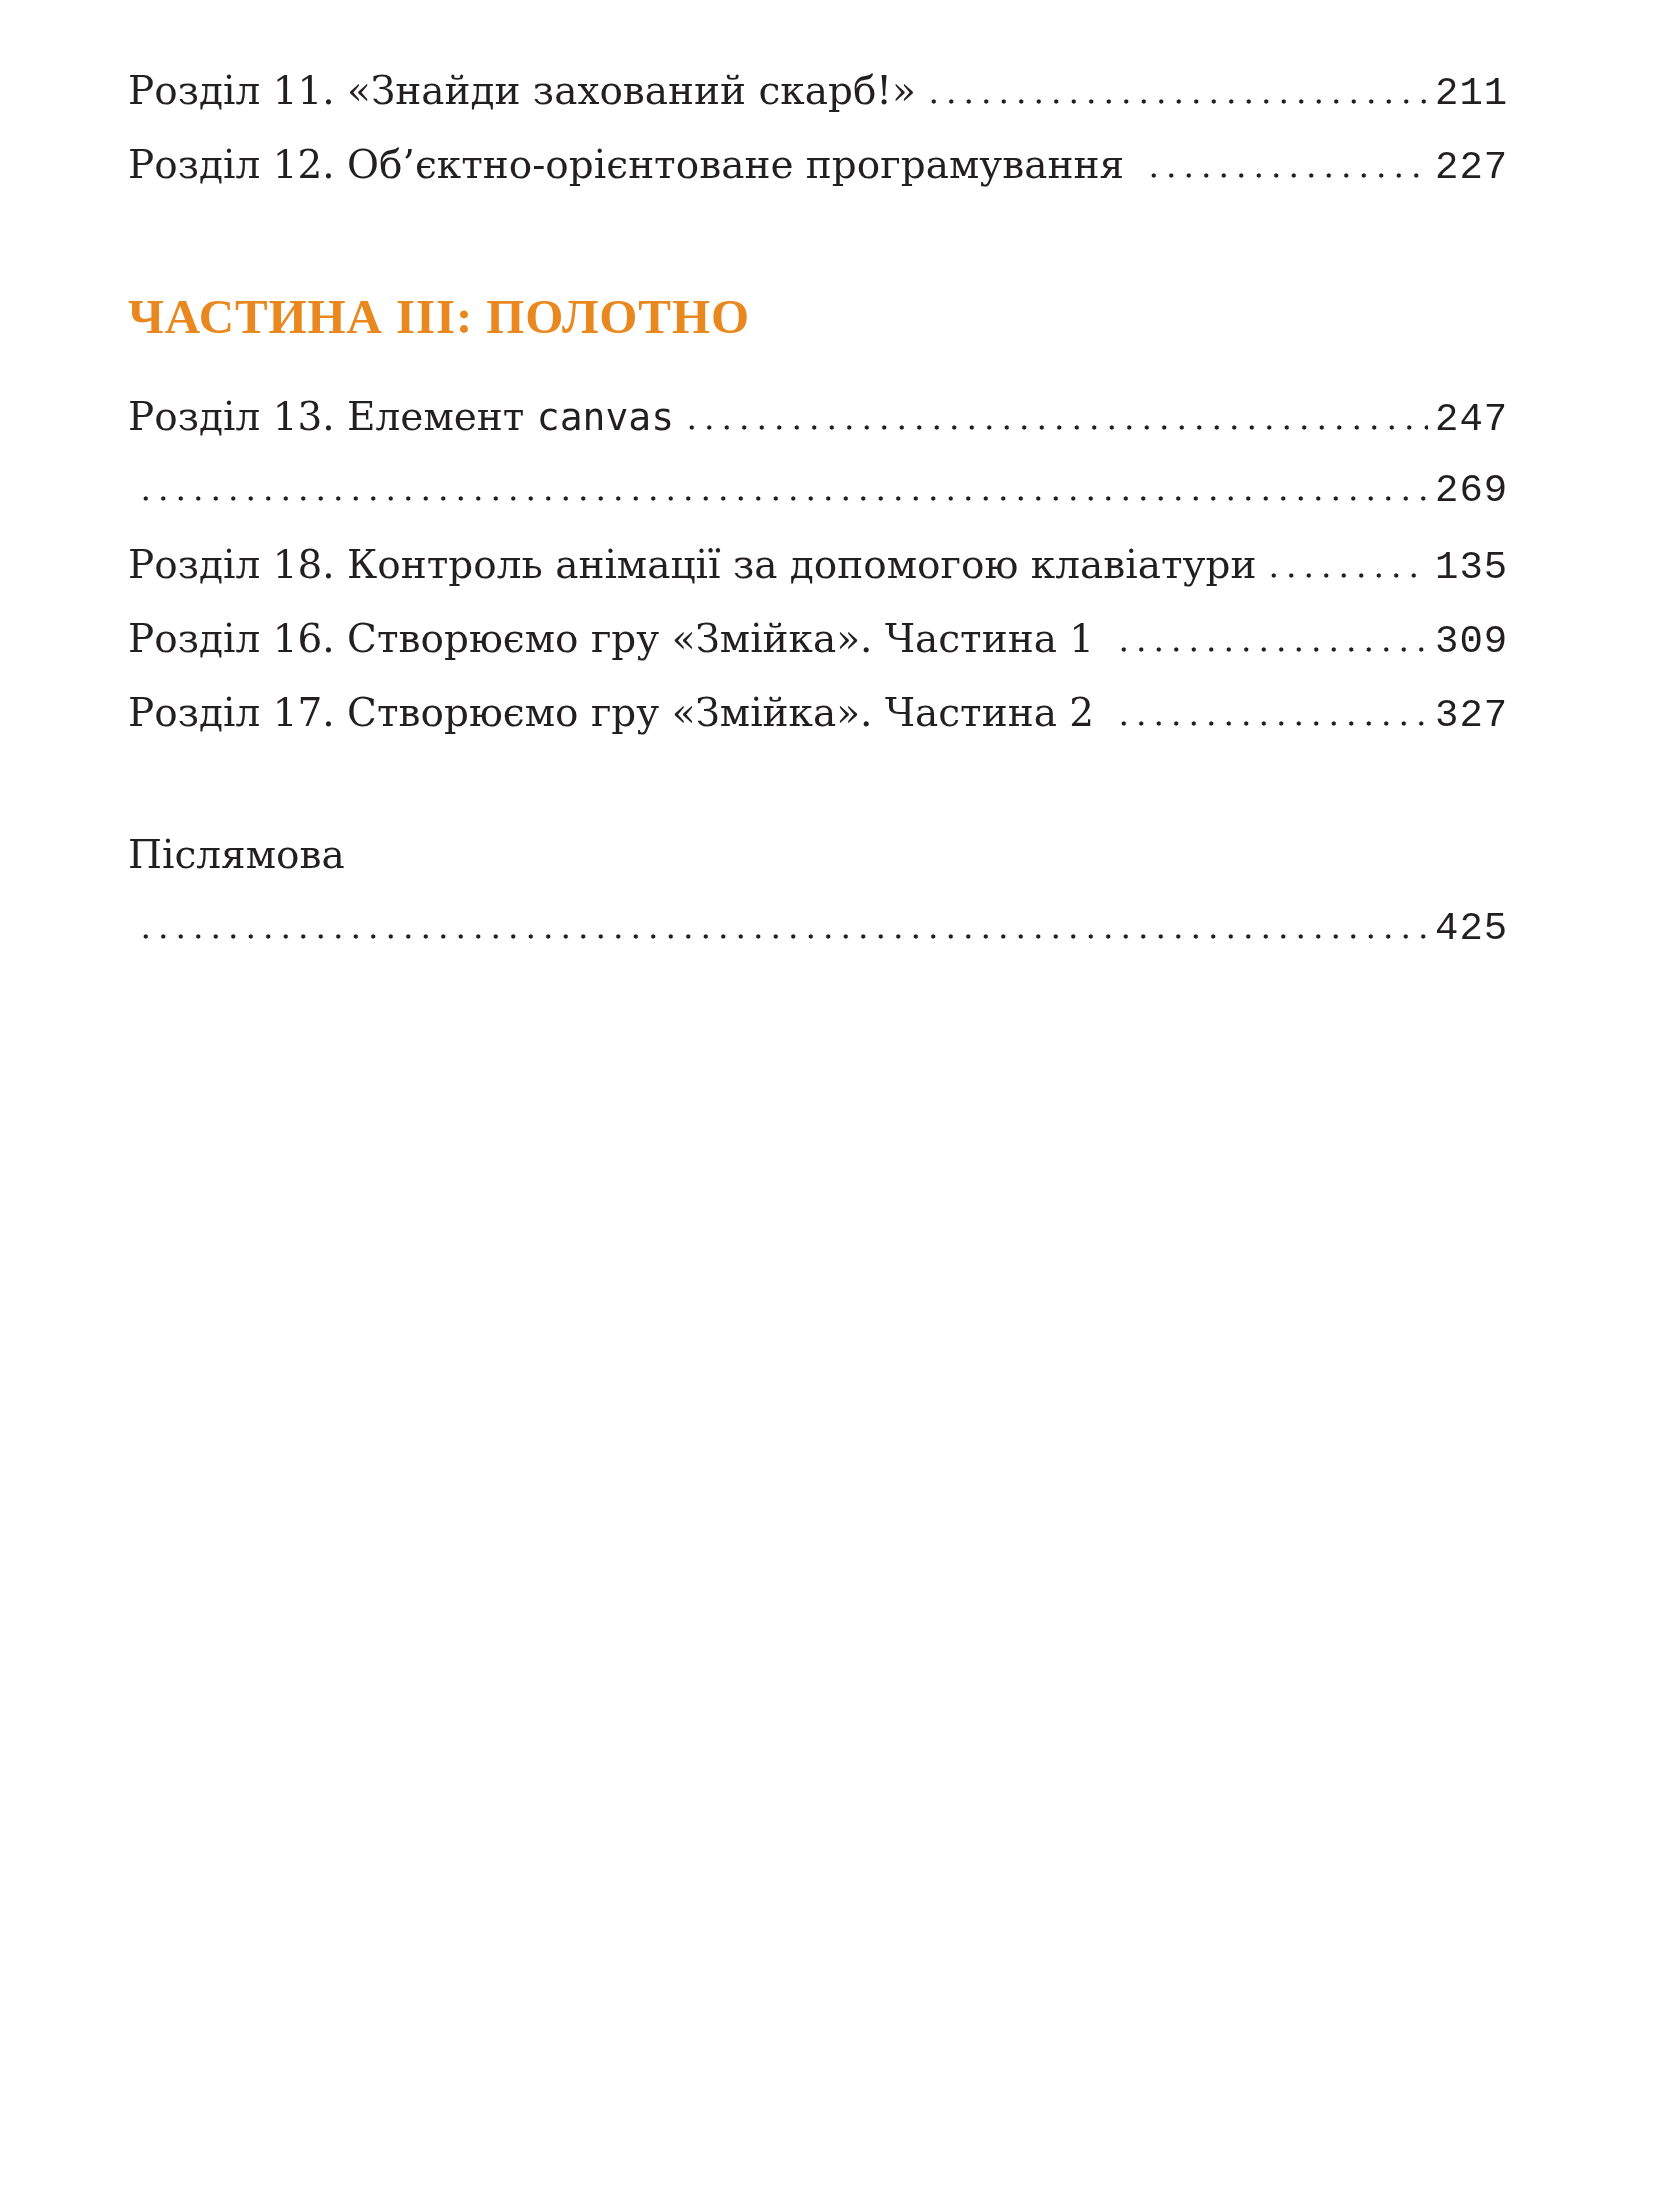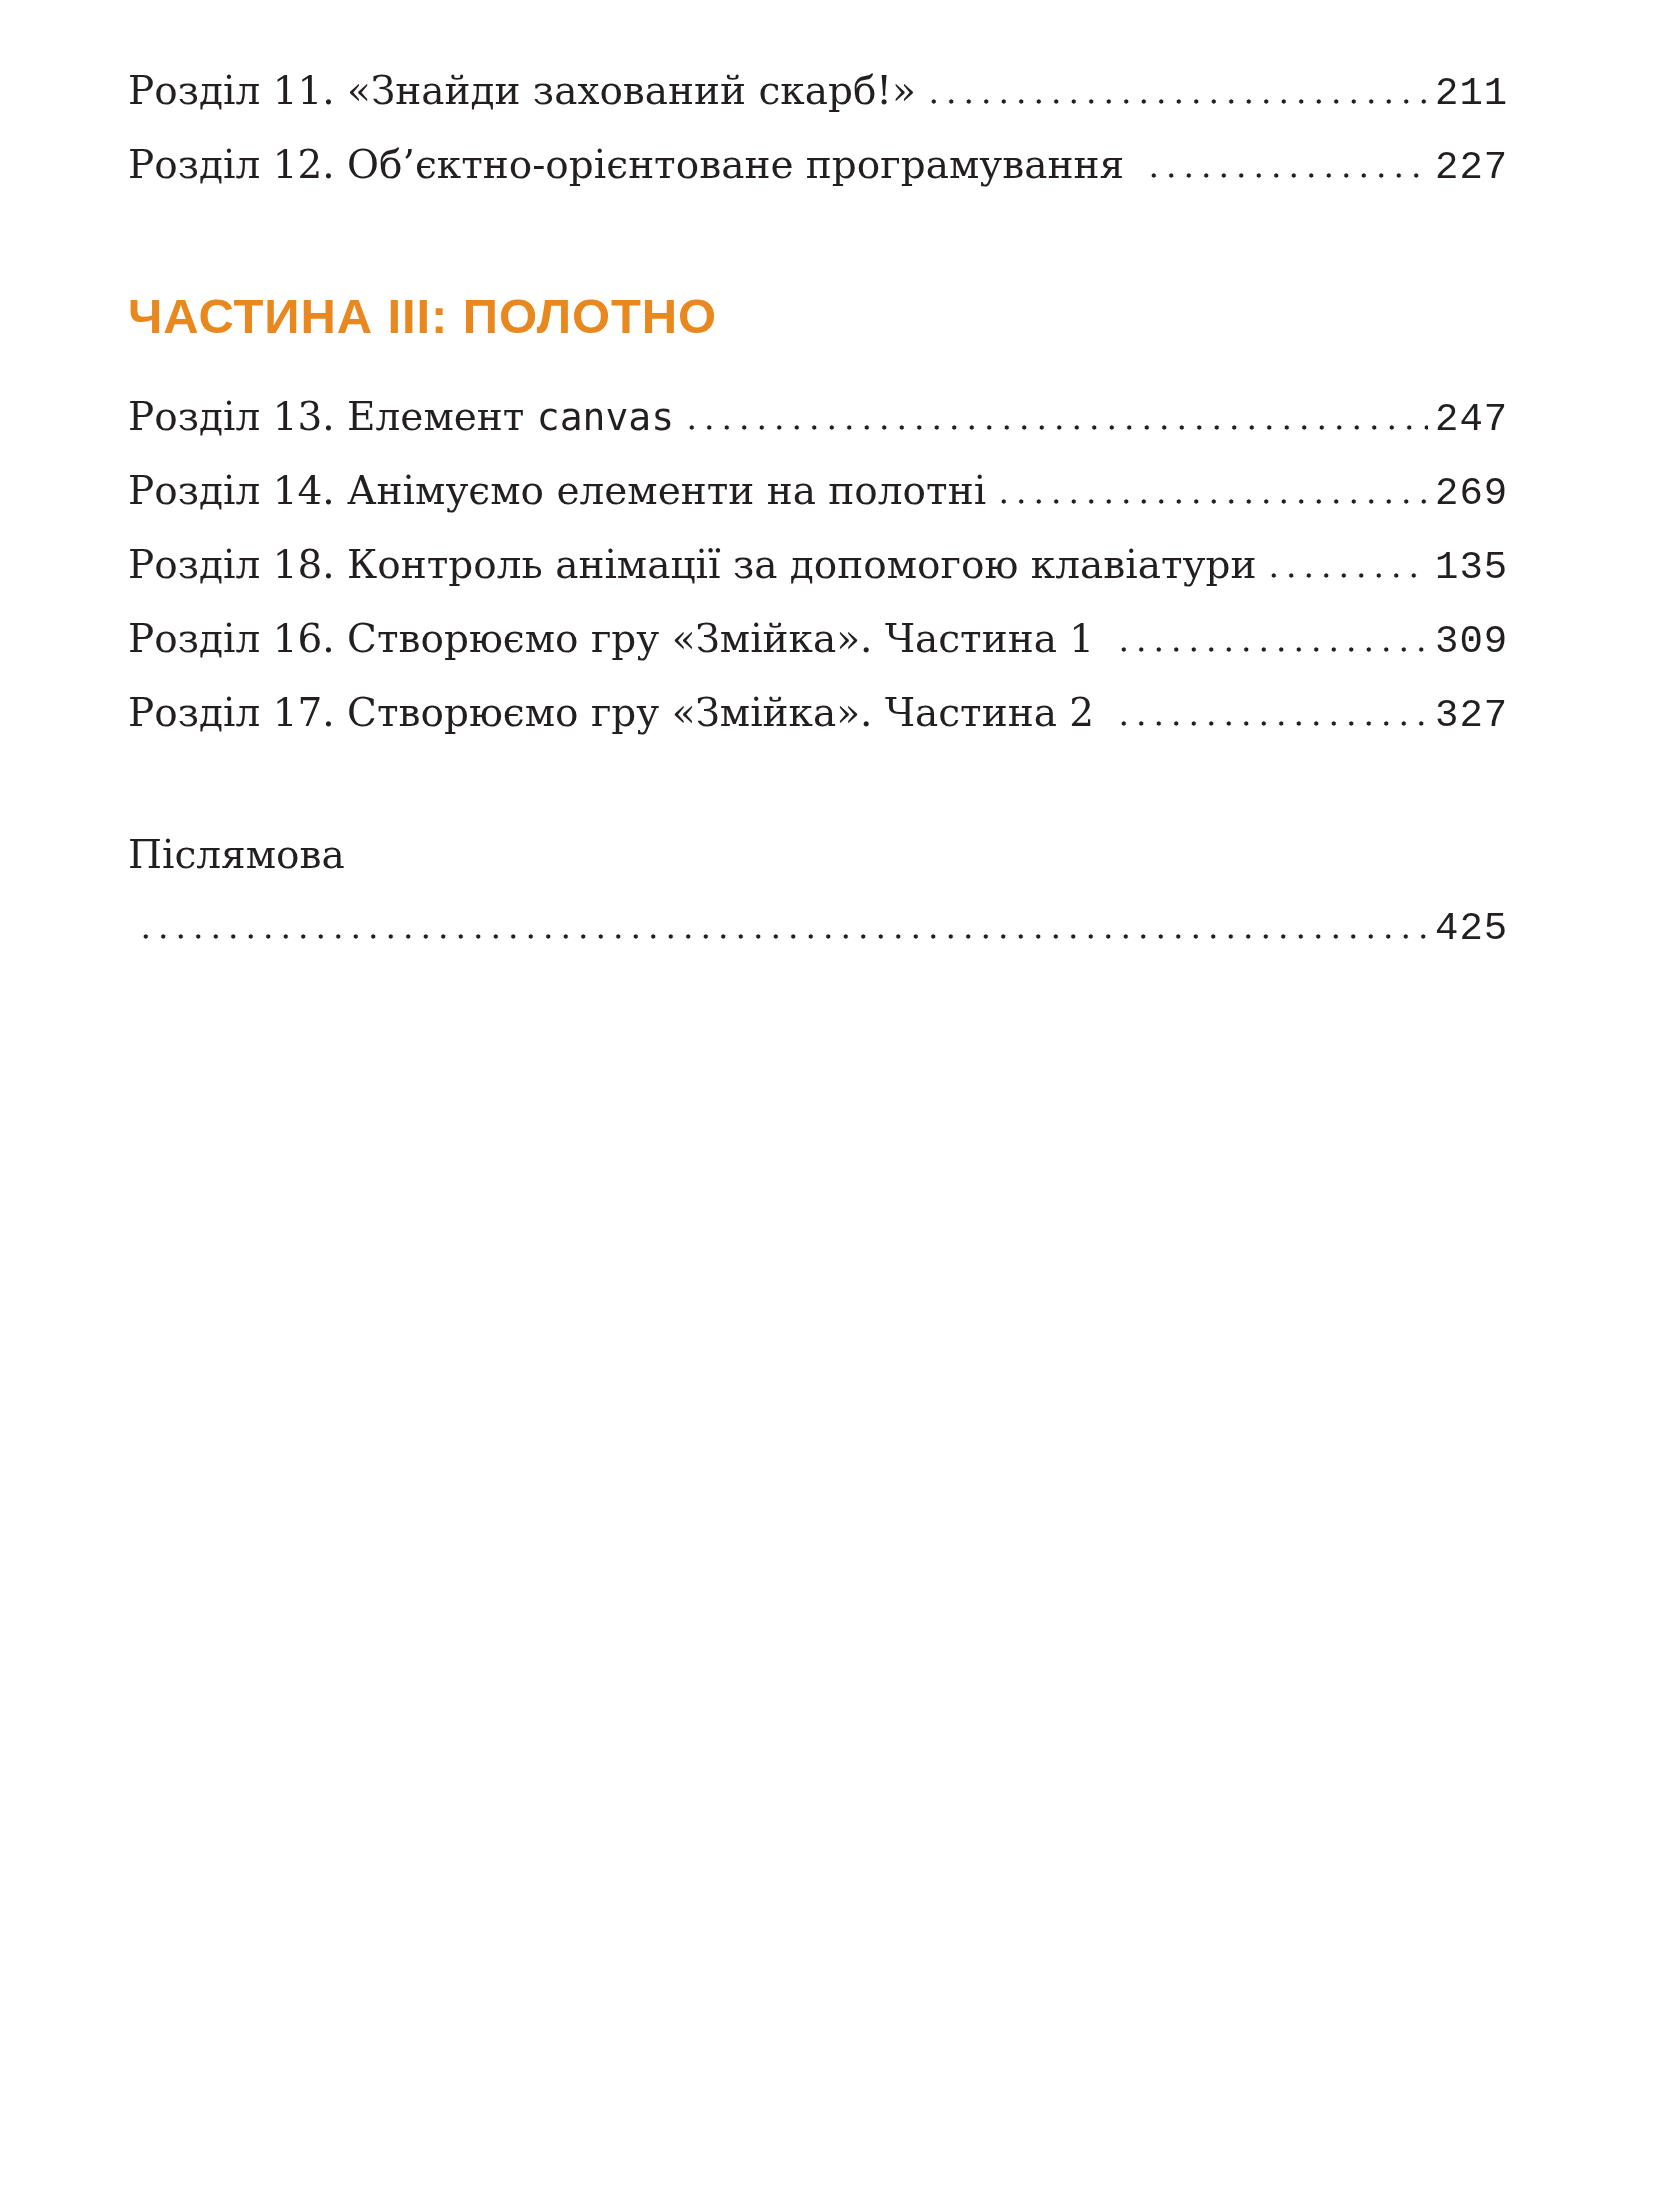--- a/index.html
+++ b/index.html
@@ -43,21 +43,21 @@
     background-repeat:repeat-x;
     background-position:0 100%;
   }
   .pagenum{
     font-family:Liberation Mono, monospace;
     font-size:39px;
     letter-spacing:0.9px;
   }
   .part-heading{
     margin:89px 0 0 0;
-    font-family:Liberation Sans, sans-serif;
+    font-family:Liberation Serif, serif;
     font-weight:bold;
     font-size:49px;
     line-height:51px;
     letter-spacing:0.9px;
     color:var(--accent);
   }
   .first-after-heading{margin-top:38px;justify-content:center;}
   .afterword-label{
     margin-top:68px;
     height:74px;
@@ -84,21 +84,20 @@
 
   <h2 class="part-heading">ЧАСТИНА III: ПОЛОТНО</h2>
 
   <div class="toc-row first-after-heading">
     <span class="title"><span>Розділ 13. Елемент </span><span class="code">canvas</span></span>
     <span class="leader"></span>
     <span class="pagenum">247</span>
   </div>
 
   <div class="toc-row">
-    <span class="title">Розділ 14. Анімуємо елементи на полотні</span>
     <span class="leader"></span>
     <span class="pagenum">269</span>
   </div>
 
   <div class="toc-row">
     <span class="title">Розділ 18. Контроль анімації за допомогою клавіатури</span>
     <span class="leader"></span>
     <span class="pagenum">135</span>
   </div>
 

